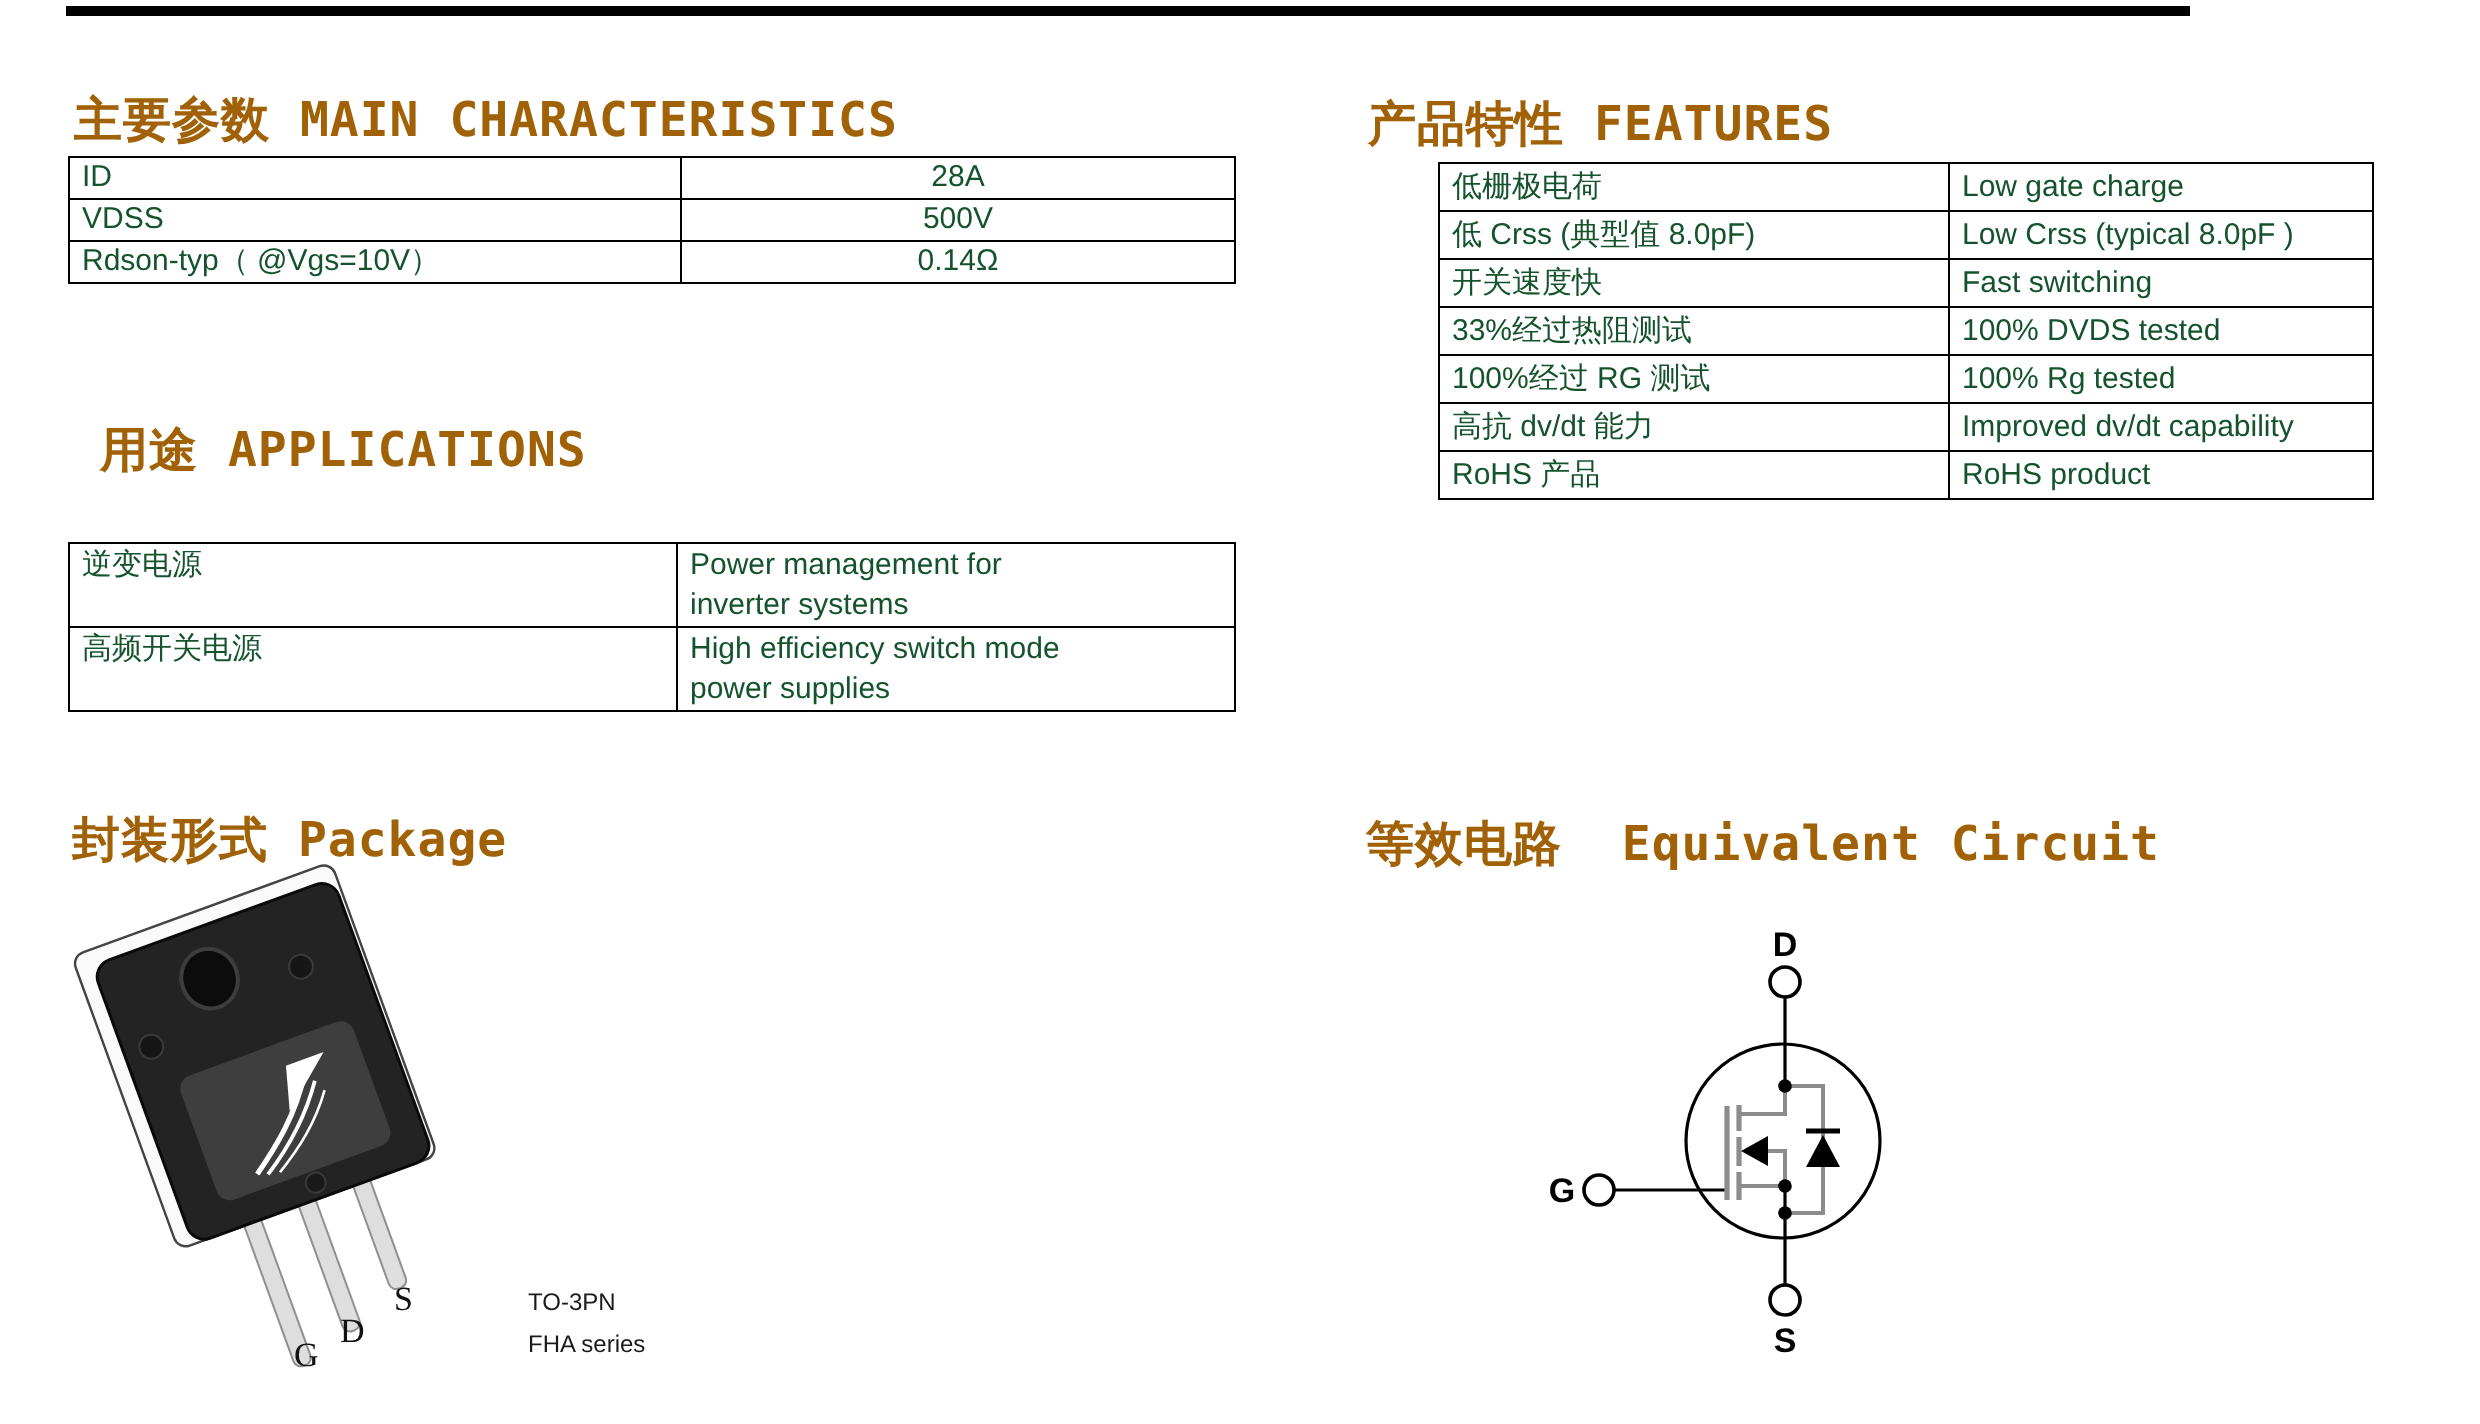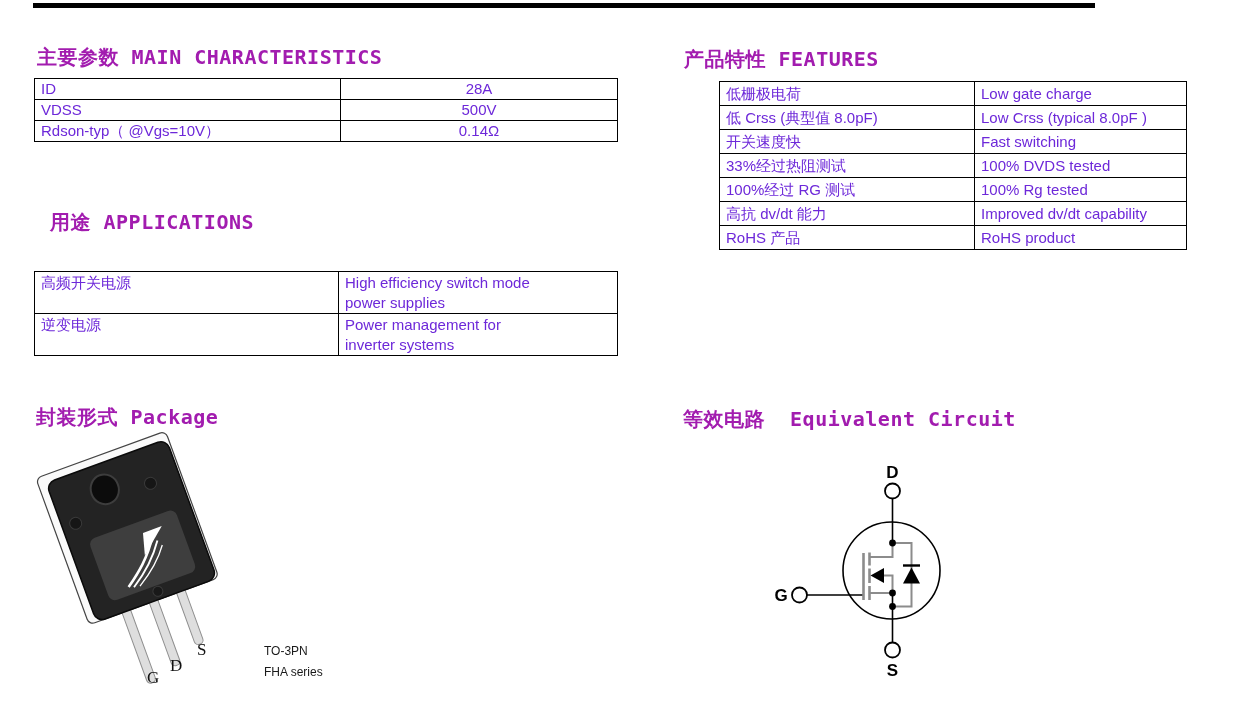--- a/index.html
+++ b/index.html
@@ -4,34 +4,34 @@
 <style>
   * { margin:0; padding:0; box-sizing:border-box; }
   html,body { width:1240px; height:712px; background:#ffffff; }
   body { position:relative; font-family:"Liberation Sans","DejaVu Sans",sans-serif; color:#000; overflow:hidden; }
 
   .top-bar { position:absolute; left:33px; top:3px; width:1062px; height:5px; background:#000; }
 
   .heading {
     position:absolute;
     font-family:"DejaVu Sans Mono","Liberation Sans",monospace;
-    font-weight:bold; font-size:20px; color:#a21caf;
+    font-weight:bold; font-size:24px; color:#a16207;
     white-space:pre; letter-spacing:0.5px;
   }
   .h-main     { left:37px;  top:44px;  }
   .h-features { left:652px; top:46px;margin-left:32px;  }
   .h-apps     { left:37px;  top:209px;margin-left:13px; }
   .h-package  { left:36px;  top:404px; }
   .h-circuit  { left:683px; top:406px; }
 
   table.tbl { position:absolute; border-collapse:collapse; table-layout:fixed; background:#fff; }
   table.tbl td {
     border:1.5px solid #000;
     font-family:"Liberation Sans","DejaVu Sans",sans-serif;
-    font-size:15px; color:#6d28d9;
+    font-size:15px; color:#14532d;
     padding:0 6px; overflow:hidden;
   }
 
   #main-tbl { left:34px; top:78px; width:584px; }
   #main-tbl td { height:20px; line-height:20px; }
   #main-tbl td.c2 { text-align:center;margin-top:32px; }
 
   #apps-tbl { left:34px; top:271px; width:584px; }
   #apps-tbl td { height:42px; vertical-align:top; padding-top:1px; line-height:20px; }
 
@@ -89,31 +89,31 @@
   </tbody>
 </table>
 
 <table class="tbl" id="apps-tbl">
   <colgroup>
       <col style="width:304px">
       <col>
     </colgroup>
   <tbody>
     <tr>
+      <td>逆变电源</td>
+      <td>
+        <div>Power management for</div>
+        <div>inverter systems</div>
+      </td>
+    </tr>
+    <tr>
       <td>高频开关电源</td>
       <td>
         <div>High efficiency switch mode</div>
         <div>power supplies</div>
-      </td>
-    </tr>
-    <tr>
-      <td>逆变电源</td>
-      <td>
-        <div>Power management for</div>
-        <div>inverter systems</div>
       </td>
     </tr>
   </tbody>
 </table>
 
 <table class="tbl" id="feat-tbl">
   <colgroup>
       <col style="width:255px">
       <col>
     </colgroup>

